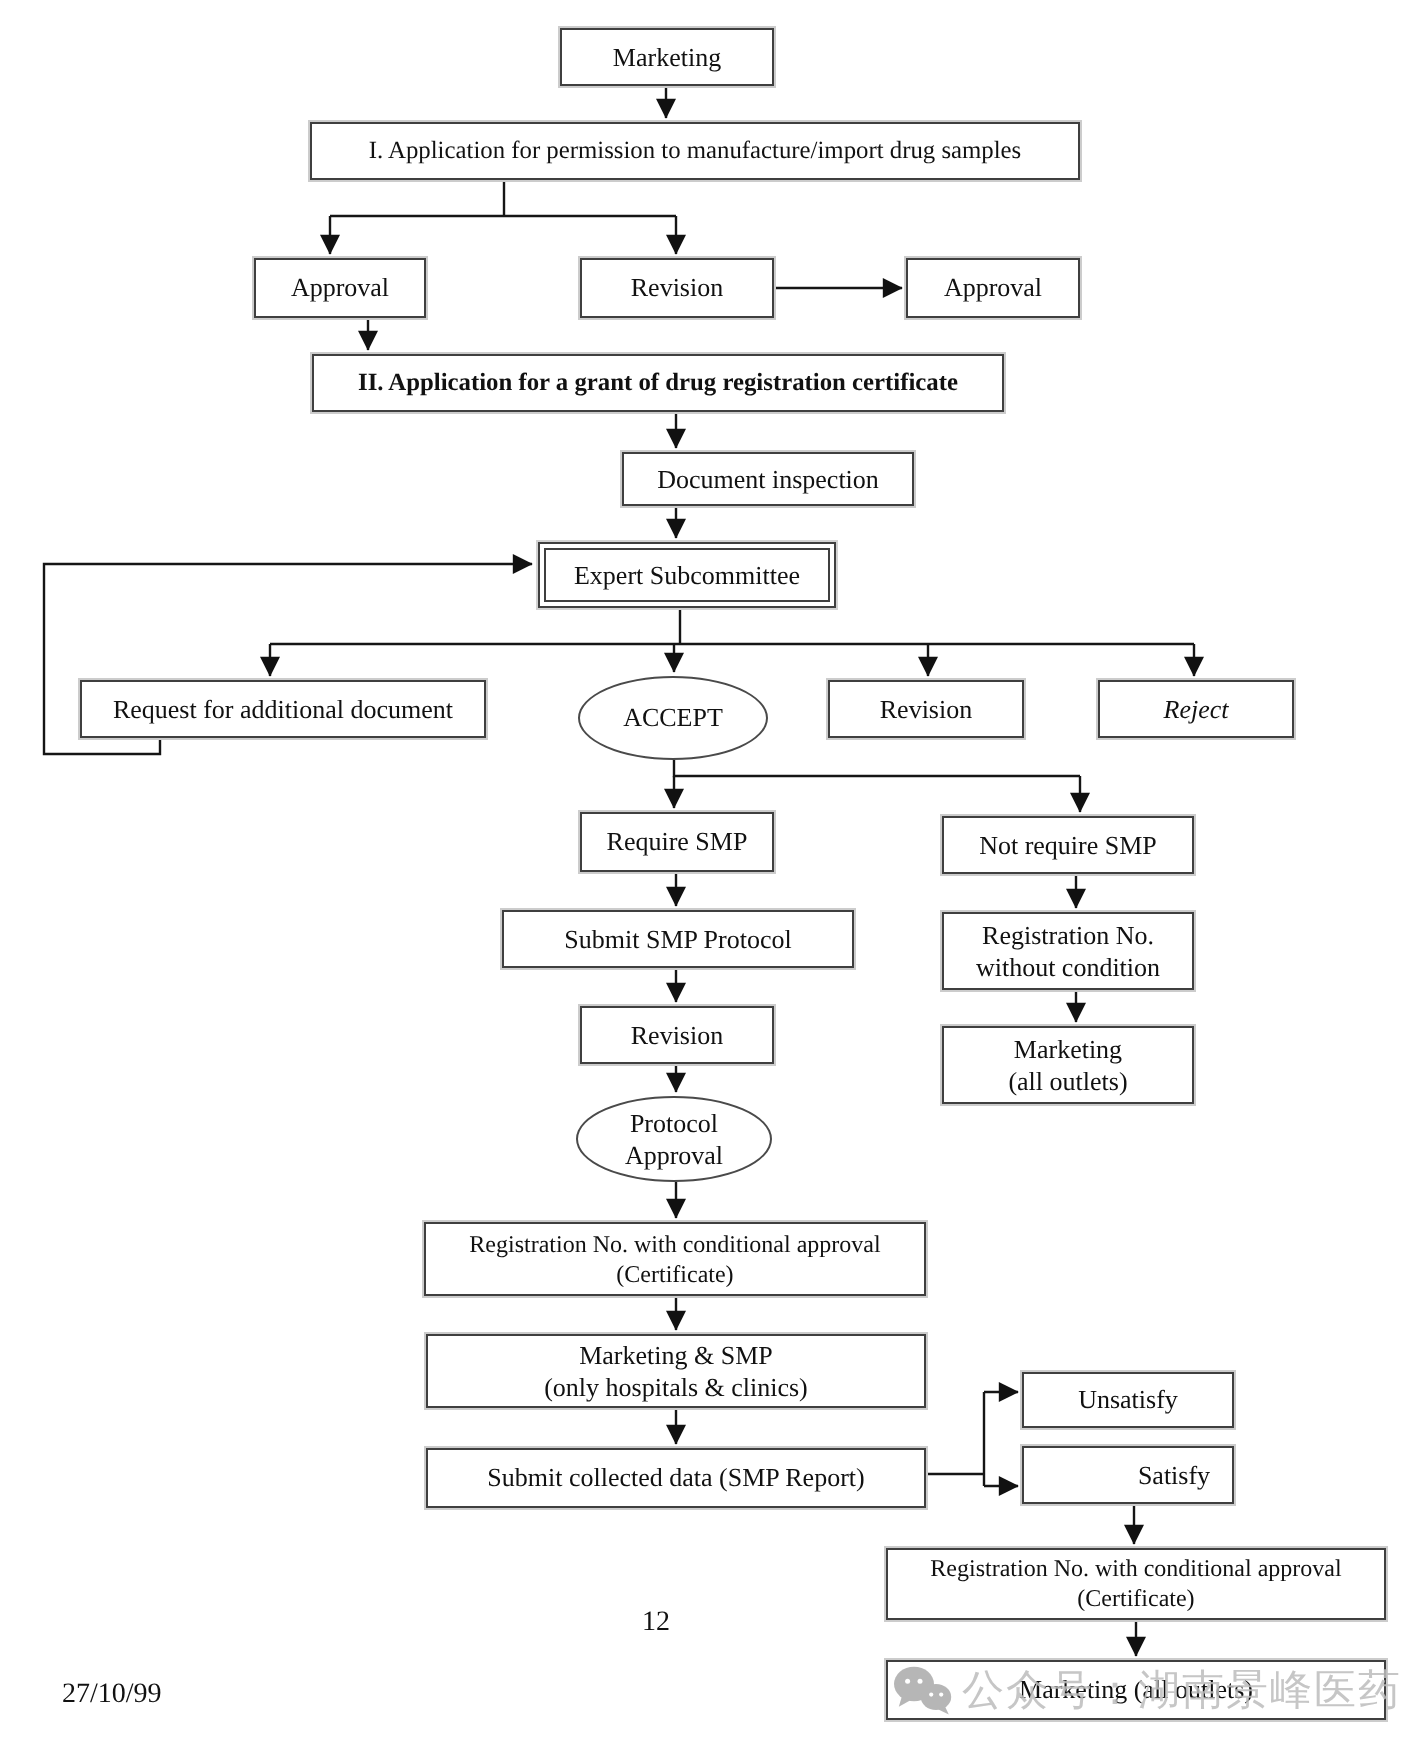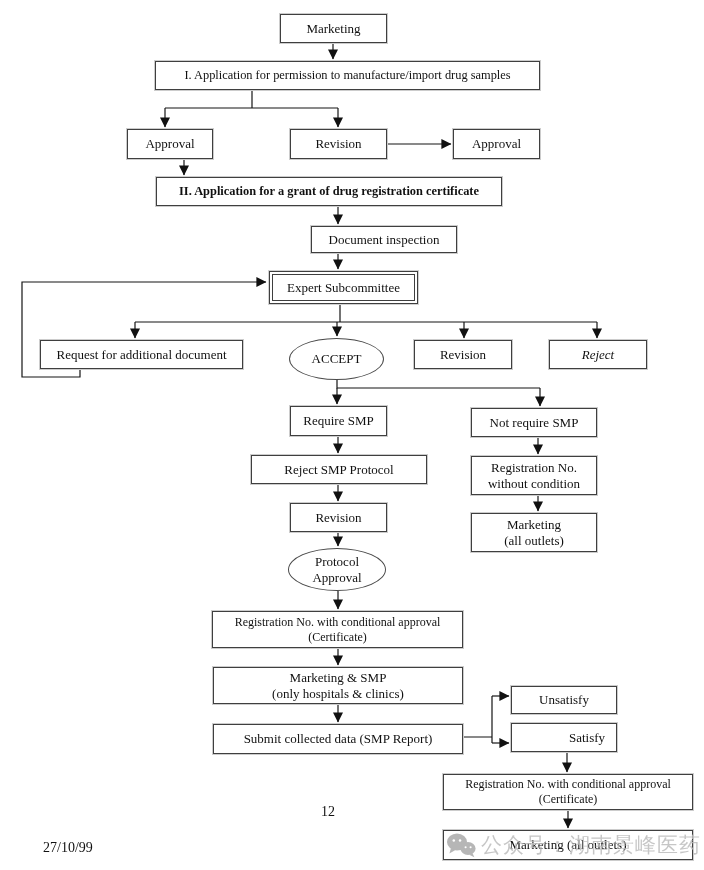--- a/index.html
+++ b/index.html
@@ -43,21 +43,21 @@
   .n-marketing-all1{left:471px;top:513px;width:126px;height:39px;}
   .n-protocol-approval{left:288px;top:548px;width:98px;height:43px;}
   .n-reg-cond1{left:212px;top:611px;width:251px;height:37px;}
   .n-marketing-smp{left:213px;top:667px;width:250px;height:37px;}
   .n-submit-collected{left:213px;top:724px;width:250px;height:30px;}
   .n-unsatisfy{left:511px;top:686px;width:106px;height:28px;}
   .n-satisfy{left:511px;top:723px;width:106px;height:29px;padding-left:48px;}
   .n-reg-cond2{left:443px;top:774px;width:250px;height:36px;}
   .n-marketing-all2{left:443px;top:830px;width:250px;height:30px;}
   
-  .footer-date{position:absolute;left:43px;top:840px;font-size:14px;z-index:2;}
+  .footer-date{position:absolute;left:31px;top:840px;font-size:14px;z-index:2;}
   .footer-page{position:absolute;left:321px;top:804px;font-size:14px;z-index:2;}
   
   .watermark{
     position:absolute;left:446px;top:831px;z-index:3;display:flex;align-items:center;gap:5px;
     color:#bdbdbd;opacity:0.85;font-size:21px;letter-spacing:1px;
     font-family:"Liberation Sans", sans-serif;pointer-events:none;white-space:nowrap;
   }
 </style>
 </head>
 <body>
@@ -111,21 +111,21 @@
   <div class="node one n-approval-right">Approval</div>
   <div class="node one fs124 n-app2">II. Application for a grant of drug registration certificate</div>
   <div class="node one n-doc-inspection">Document inspection</div>
   <div class="node one double n-expert">Expert Subcommittee</div>
   <div class="node one n-request-add">Request for additional document</div>
   <div class="node ellipse one n-accept">ACCEPT</div>
   <div class="node one n-revision2">Revision</div>
   <div class="node one n-reject">Reject</div>
   <div class="node one n-require-smp">Require SMP</div>
   <div class="node one n-not-require-smp">Not require SMP</div>
-  <div class="node one n-submit-smp">Reject SMP Protocol</div>
+  <div class="node one n-submit-smp">Submit SMP Protocol</div>
   <div class="node n-reg-without">Registration No.
 without condition</div>
   <div class="node one n-revision3">Revision</div>
   <div class="node n-marketing-all1">Marketing
 (all outlets)</div>
   <div class="node ellipse n-protocol-approval">Protocol
 Approval</div>
   <div class="node fs12 n-reg-cond1">Registration No. with conditional approval
 (Certificate)</div>
   <div class="node n-marketing-smp">Marketing &amp; SMP

